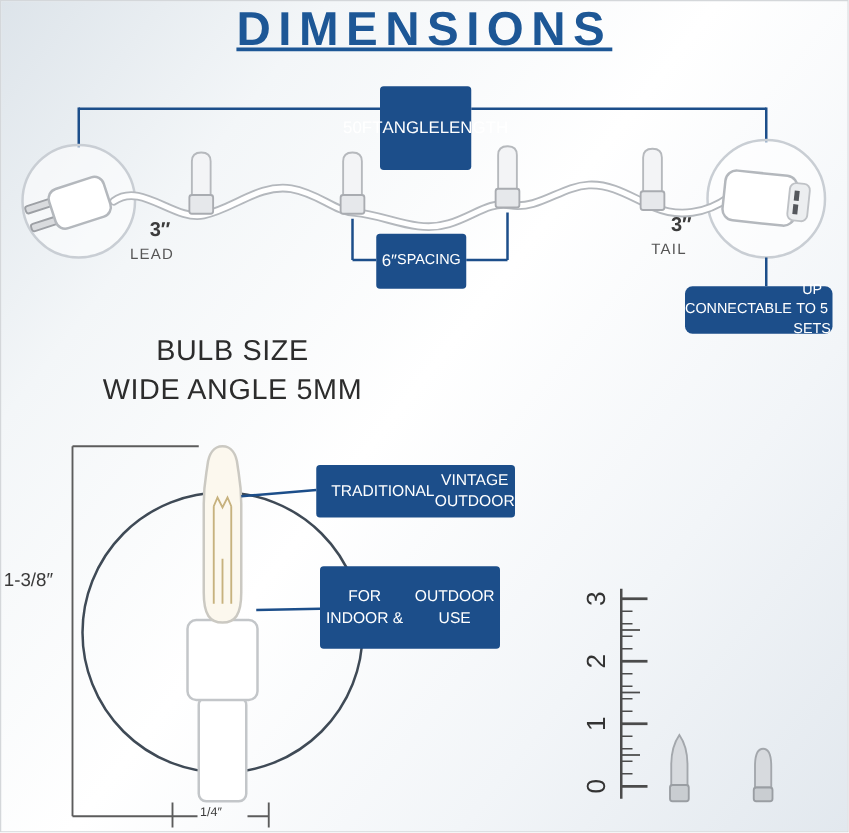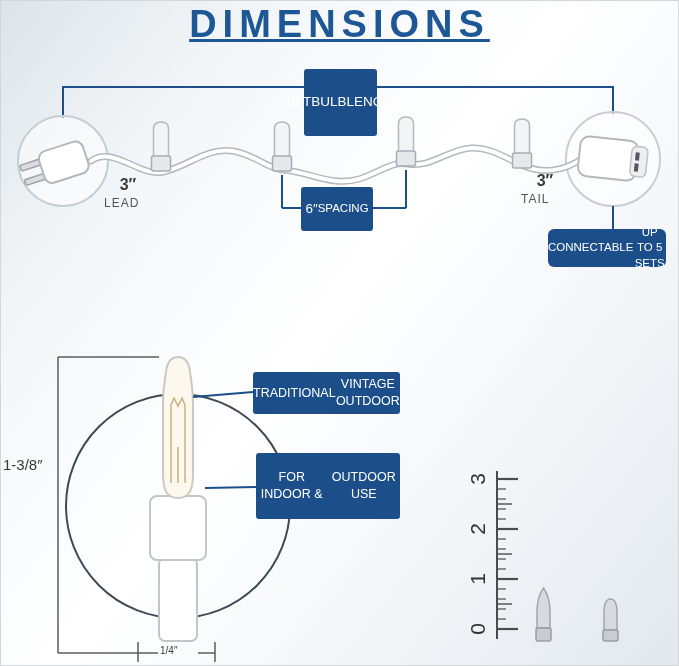--- a/index.html
+++ b/index.html
@@ -18,21 +18,21 @@
   }
   .badge{
     position:absolute;background:var(--navy,#1c4e8a);color:#fff;font-weight:normal;
     display:flex;flex-direction:row;align-items:center;justify-content:center;
     text-align:center;border-radius:3px;line-height:1.35;z-index:3;
   }
   .badge-50ft{left:303px;top:68px;width:73px;height:67px;font-size:13.5px;}
   .badge-spacing{left:300px;top:186px;width:72px;height:44px;font-size:13.5px;}
   .badge-spacing .small{font-size:11.5px;}
   .badge-connect{left:547px;top:228px;width:118px;height:38px;font-size:11.5px;border-radius:6px;}
-  .badge-filament{left:252px;top:371px;width:147px;height:42px;font-size:12.5px;}
+  .badge-filament{left:252px;top:371px;width:147px;height:42px;font-size:12.5px;padding-left:12px;}
   .badge-grade{left:255px;top:452px;width:144px;height:66px;font-size:12.5px;}
   .measure{position:absolute;text-align:center;font-size:16px;color:#3c3c3c;font-weight:bold;z-index:2;}
   .sublabel{position:absolute;text-align:left;font-size:12px;letter-spacing:1px;color:#555;z-index:2;}
   .lead-measure{left:103px;top:175px;width:48px;}
   .lead-label{left:103px;top:195px;width:48px;}
   .tail-measure{left:520px;top:171px;width:48px;}
   .tail-label{left:520px;top:191px;width:48px;}
   .bulb-heading{
     position:absolute;left:25px;top:264px;width:320px;text-align:center;
     font-size:23px;color:#2c2c2c;line-height:1.35;letter-spacing:0.5px;z-index:2;
@@ -164,40 +164,44 @@
     <g>
       <path d="M 603 629 L 603 612 C 603 602 606 598 609.5 598 C 613 598 616 602 616 612 L 616 629 Z" fill="#d7dade" stroke="#a3a7ac" stroke-width="1.5"></path>
       <rect x="602" y="629" width="15" height="11" rx="2" fill="#c9cdd1" stroke="#9a9ea3" stroke-width="1.5"></rect>
     </g>
   </svg>
 
   <h1 class="title">DIMENSIONS</h1>
 
   <div class="badge badge-50ft">
     <span>50FT</span>
-    <span>BULB</span>
+    <span>ANGLE</span>
     <span>LENGTH</span>
   </div>
 
   <div class="measure lead-measure">3″</div>
   <div class="sublabel lead-label">LEAD</div>
 
   <div class="badge badge-spacing">
     <span>6″</span>
     <span class="small">SPACING</span>
   </div>
 
   <div class="measure tail-measure">3″</div>
   <div class="sublabel tail-label">TAIL</div>
 
   <div class="badge badge-connect">
     <span>CONNECTABLE</span>
     <span>UP TO 5 SETS</span>
   </div>
 
+  <div class="bulb-heading">
+    <div>BULB SIZE</div>
+    <div>WIDE ANGLE 5MM</div>
+  </div>
 
   <div class="dim-label height-dim">1-3/8″</div>
   <div class="dim-label width-dim">1/4″</div>
 
   <div class="badge badge-filament">
     <span>TRADITIONAL</span>
     <span>VINTAGE OUTDOOR</span>
   </div>
 
   <div class="badge badge-grade">

